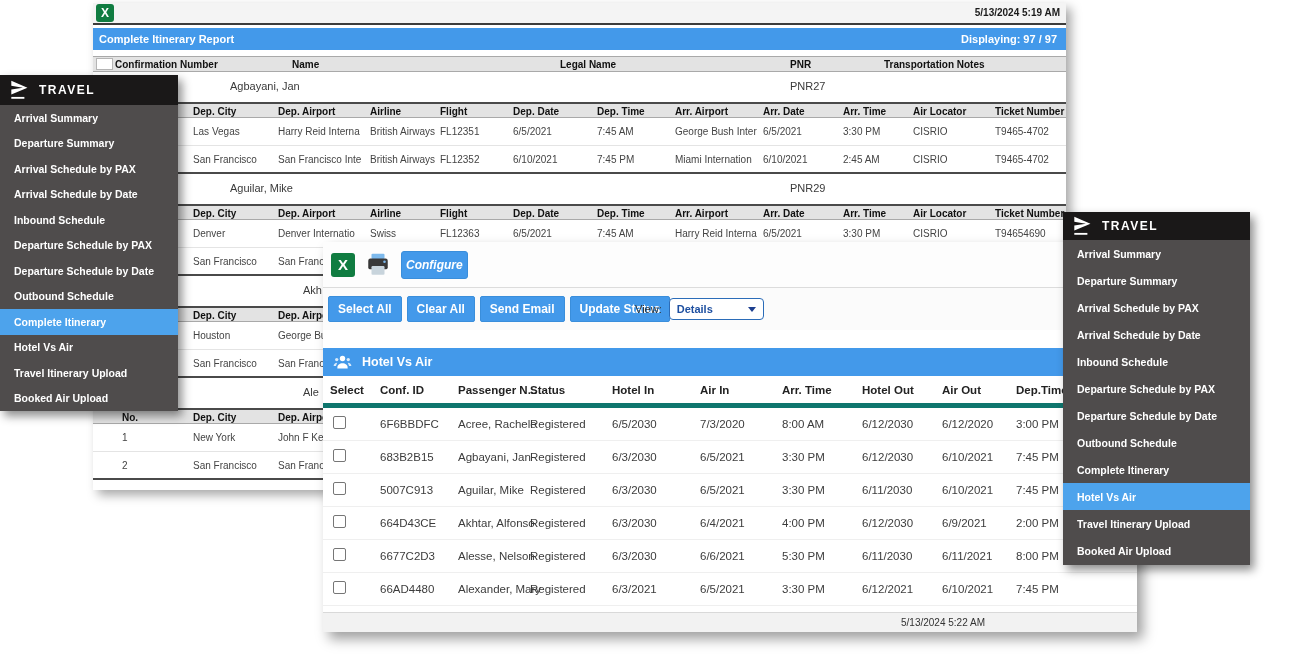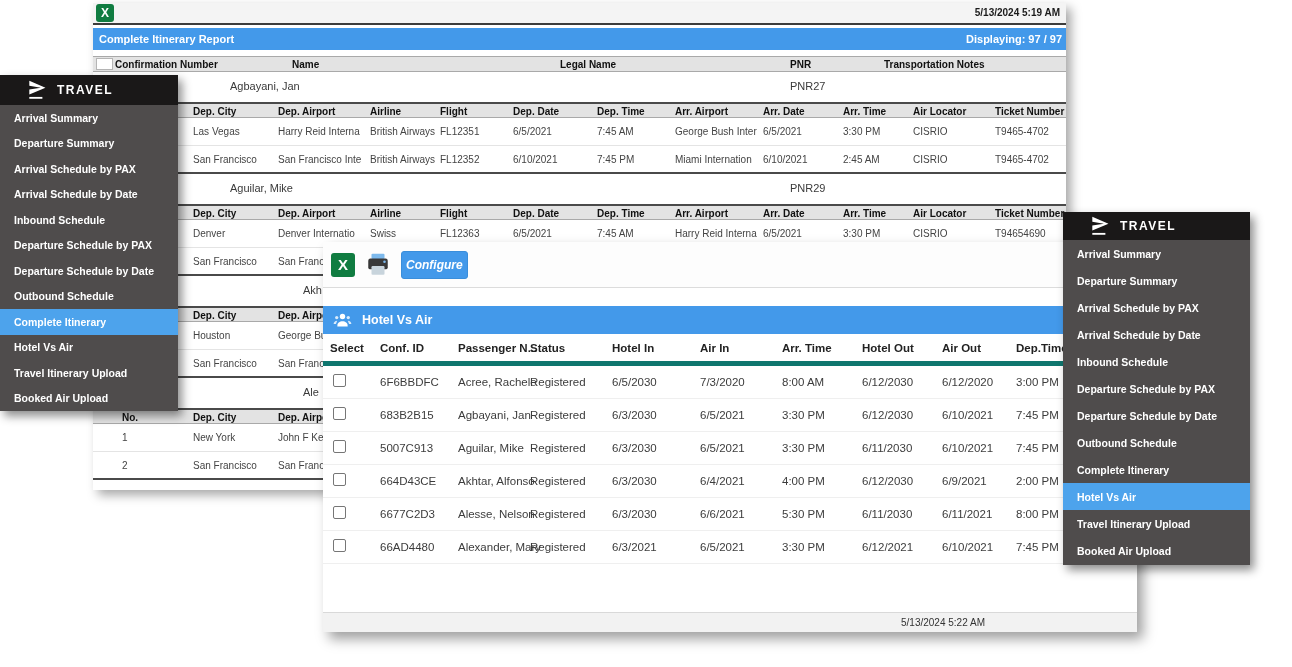--- a/index.html
+++ b/index.html
@@ -17,41 +17,41 @@
 
   
   #bg-window{left:93px;top:3px;width:973px;height:487px;background:#fff;
     box-shadow:5px 5px 10px rgba(0,0,0,.35);z-index:1;}
   #bg-topbar{position:relative;height:22px;background:#f4f4f4;border-bottom:2px solid #3c3c3c;}
   #bg-topbar .ts{position:absolute;right:6px;top:4px;font-size:10px;font-weight:bold;color:#1a1a1a;}
   .xl{display:inline-flex;align-items:center;justify-content:center;background:#107C41;
     border-radius:3px;color:#fff;font-weight:bold;}
   #bg-topbar .xl{position:absolute;left:3px;top:1px;width:18px;height:18px;font-size:12px;}
   #bg-bluebar{position:relative;margin-top:3px;height:22px;background:var(--accent);
-    display:flex;align-items:center;justify-content:space-between;padding:0 4px 0 6px;}
+    display:flex;align-items:center;justify-content:space-between;padding:0 9px 0 6px;}
   #bg-bluebar span{color:#fff;font-weight:bold;font-size:11px;white-space:nowrap;}
   #bg-main-header{position:relative;margin-top:6px;height:16px;background:var(--hdr-gray);
     border-top:1px solid #a9a9a9;border-bottom:1px solid #a9a9a9;}
   #bg-main-header .mh{position:absolute;top:2px;font-size:10px;font-weight:bold;color:#111;white-space:nowrap;}
   #bg-main-header .blank{position:absolute;left:3px;top:1px;width:17px;height:12px;background:#fff;border:1px solid #b5b5b5;}
   .g-name{position:relative;height:30px;background:#fff;}
   .g-name .gn,.g-name .gp{position:absolute;top:8px;font-size:11px;color:#3a3a3a;white-space:nowrap;}
   .g-name .gp{left:697px;}
   .f-hdr{position:relative;height:16px;background:var(--hdr-gray);
     border-top:2px solid var(--dark-line);border-bottom:1px solid #a9a9a9;}
   .f-hdr span{position:absolute;top:2px;font-size:10px;font-weight:bold;color:#111;white-space:nowrap;}
   .f-row{position:relative;height:28px;background:#fff;border-bottom:1px solid #e4e4e4;}
   .f-row.last{border-bottom:2px solid var(--dark-line);}
   .f-row span{position:absolute;top:8px;font-size:10px;color:#444;white-space:nowrap;}
 
   
   .sidebar{background:var(--sb-bg);z-index:4;box-shadow:4px 5px 9px rgba(0,0,0,.45);}
   #left-sidebar{left:0;top:75px;width:178px;height:336px;z-index:2;}
   #right-sidebar{left:1063px;top:212px;width:187px;height:353px;}
-  .sb-head{display:flex;align-items:center;background:var(--sb-hdr);padding-left:18px;}
+  .sb-head{display:flex;align-items:center;background:var(--sb-hdr);}
   #left-sidebar .sb-head{height:30px;}
   #right-sidebar .sb-head{height:28px;}
   .sb-head svg{width:20px;height:20px;margin:0 10px 0 9px;flex:none;}
   .sb-head .sb-title{color:#fff;font-weight:bold;font-size:12px;letter-spacing:1.5px;}
   .sb-item{display:flex;align-items:center;padding-left:14px;color:#fff;
     font-size:10.5px;font-weight:bold;cursor:pointer;white-space:nowrap;}
   #left-sidebar .sb-item{height:25.5px;}
   #right-sidebar .sb-item{height:27px;}
   .sb-item.active{background:var(--active);}
 
@@ -279,20 +279,33 @@
     <span class="printer">
       <svg width="26" height="26" viewBox="0 0 24 24">
         <rect x="6" y="1.5" width="12" height="5" rx="1" fill="#7db9ec"></rect>
         <rect x="3" y="6" width="18" height="10" rx="2" fill="#383838"></rect>
         <rect x="6" y="13" width="12" height="8" rx="1" fill="#c8d4dc"></rect>
         <circle cx="18" cy="9" r="1.2" fill="#7db9ec"></circle>
       </svg>
     </span>
     <button class="btn" id="configure-btn">Configure</button>
   </div>
+  <div id="fg-actions">
+    <button class="btn">Select All</button>
+    <button class="btn">Clear All</button>
+    <button class="btn">Send Email</button>
+    <button class="btn">Update Status</button>
+    <span id="view-wrap">
+      <span class="vl">View:</span>
+      <span id="view-select">
+        <span class="vv">Details</span>
+        <span class="caret"></span>
+      </span>
+    </span>
+  </div>
   <div id="fg-bluebar">
     <svg viewBox="0 0 24 24" fill="#fff">
       <circle cx="12" cy="7" r="3.4"></circle>
         <path d="M5.5 18.5c0-3.4 2.9-5.4 6.5-5.4s6.5 2 6.5 5.4v1h-13z"></path>
       <circle cx="4.7" cy="8.3" r="2.1" opacity=".8"></circle>
         <path d="M.8 16.3c0-2.5 1.9-4 4.5-4.1l-1.6 4.1z" opacity=".8"></path>
       <circle cx="19.3" cy="8.3" r="2.1" opacity=".8"></circle>
         <path d="M23.2 16.3c0-2.5-1.9-4-4.5-4.1l1.6 4.1z" opacity=".8"></path>
     </svg>
     <span class="t">Hotel Vs Air</span>

